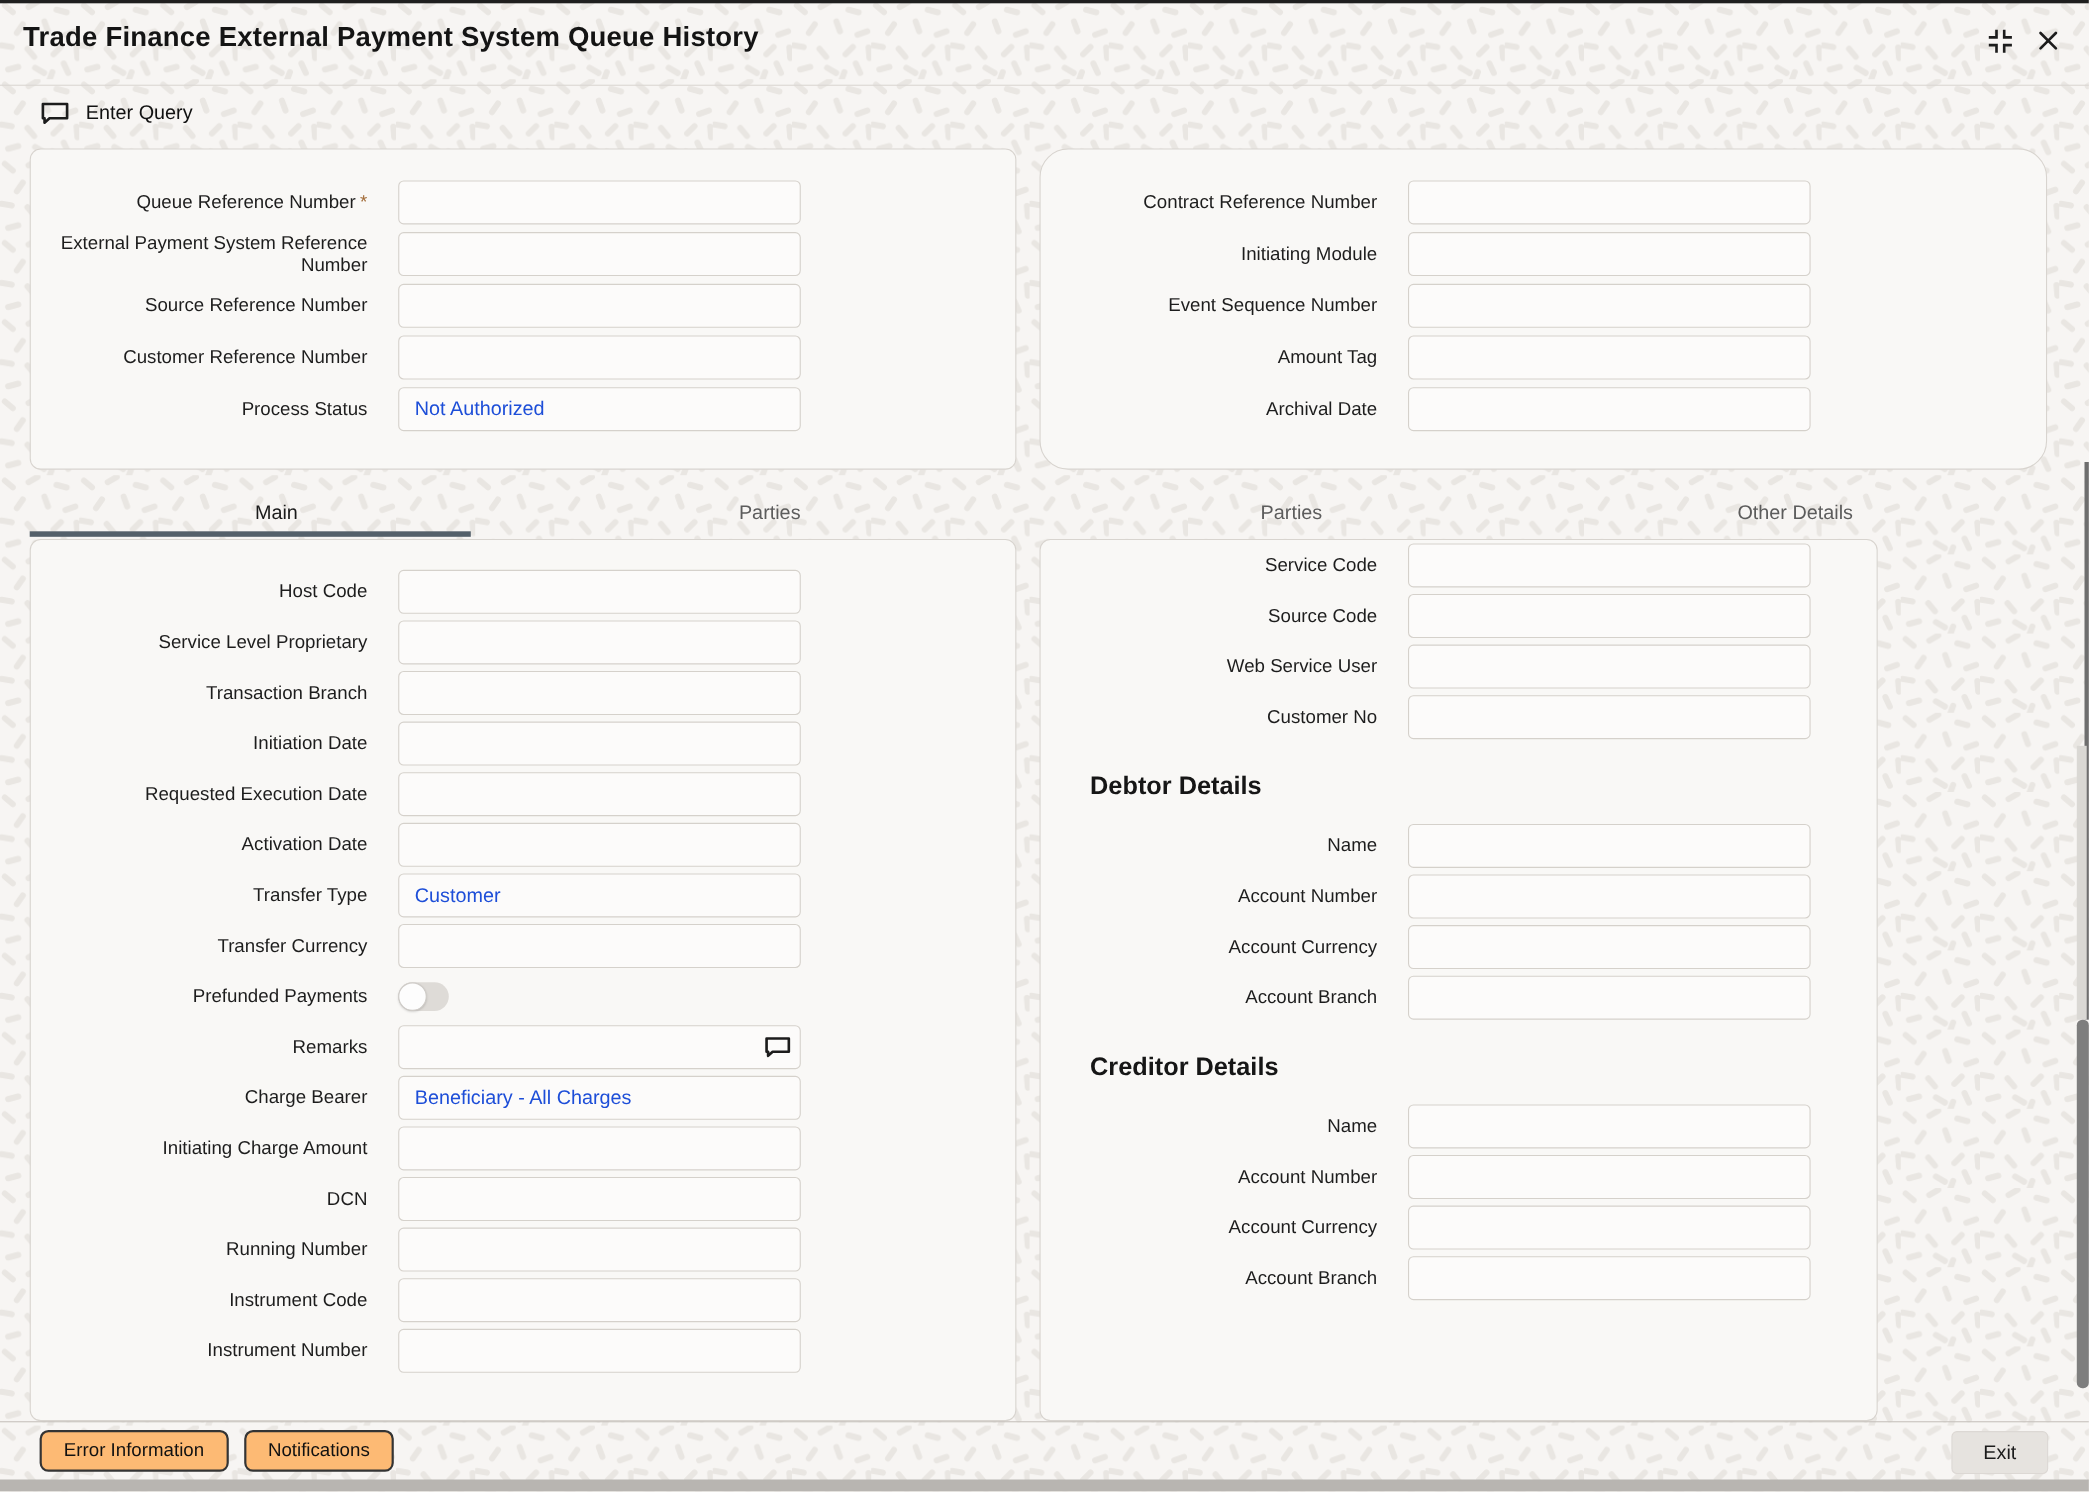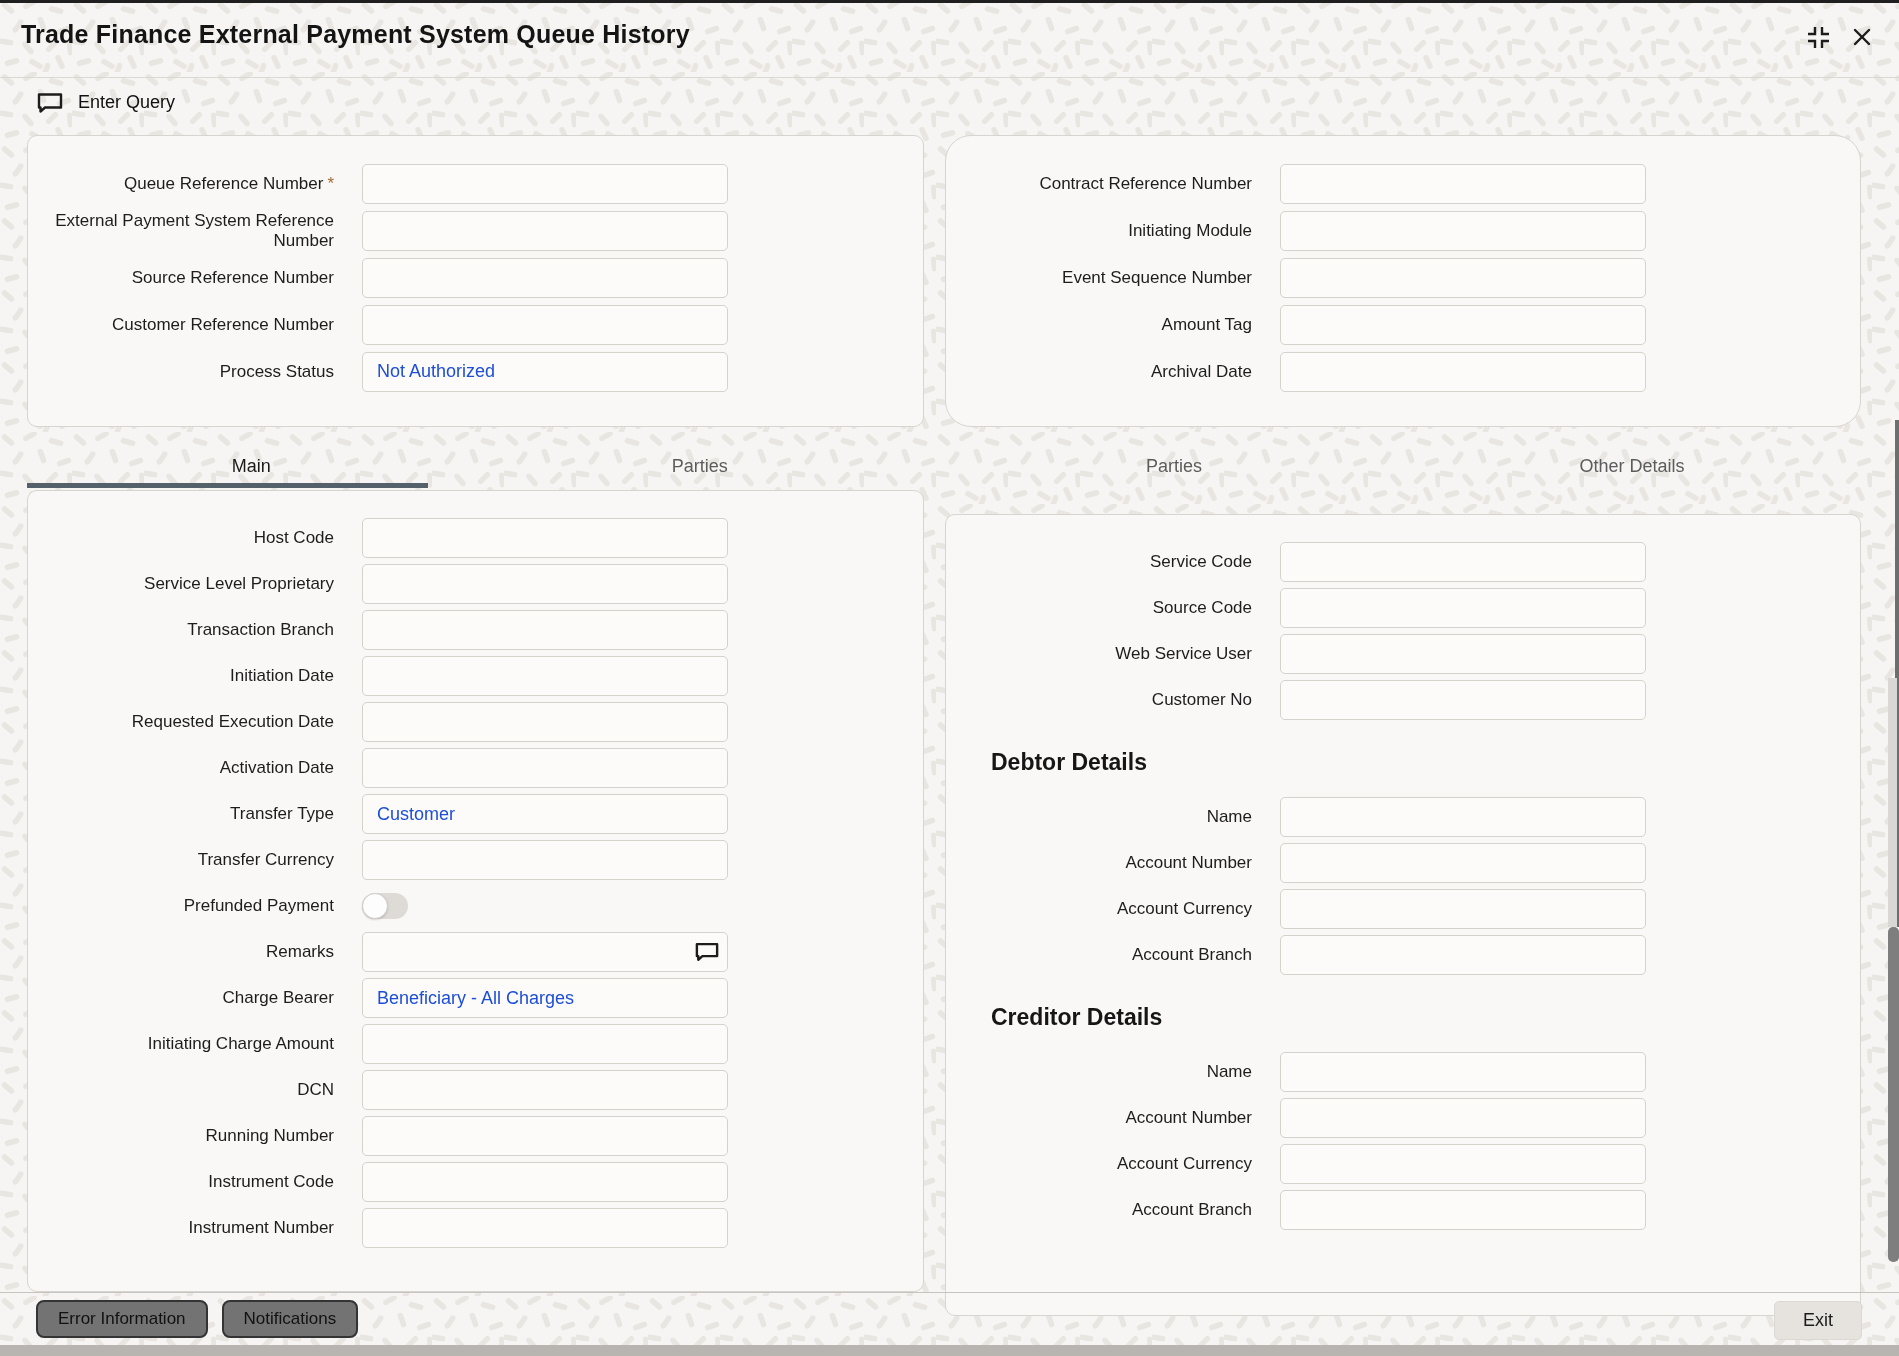--- a/index.html
+++ b/index.html
@@ -57,21 +57,21 @@
   .tabs { position: absolute; top: 445px; height: 42px; display: flex; }
   .tabs-left  { left: 27px;  width: 897px; }
   .tabs-right { left: 945px; width: 916px; }
   .tab { flex: 1; position: relative; display: flex; align-items: center; justify-content: center;
          font-size: 18px; color: #5c5c5c; cursor: pointer; }
   .tab.active { color: #1a1a1a; }
   .tab.active::after { content: ""; position: absolute; left: 0; right: 48px; bottom: -1px; height: 5px; background: #54606a; }
 
   
   .c-left  { left: 27px;  top: 490px; width: 897px; height: 802px; padding-top: 24px; overflow: hidden; }
-  .c-right { left: 945px; top: 514px; width: 916px; height: 802px; padding-top: 24px; overflow: hidden; }
+  .c-right { left: 945px; top: 490px; width: 762px; height: 802px; overflow: hidden; }
 
   .section-title { font-size: 23px; font-weight: bold; color: #161616; margin: 26px 0 18px 45px; }
 
   
   .toggle {
     width: 46px; height: 26px; border-radius: 13px; background: #dedbd7;
     position: relative; cursor: pointer; flex: none;
   }
   .toggle .knob {
     position: absolute; left: 0; top: 0; width: 26px; height: 26px; border-radius: 50%;
@@ -79,21 +79,21 @@
   }
 
   
   .footer {
     position: absolute; left: 0; top: 1292px; width: 1899px; height: 53px;
     border-top: 1px solid #c7c3be; display: flex; align-items: center; z-index: 3;
   }
   .footer-left { display: flex; gap: 14px; margin-left: 36px; }
   .btn {
     font-family: "Liberation Sans", sans-serif;
-    font-size: 17px; color: #111; background: #737373;
+    font-size: 17px; color: #111; background: #fdba74;
     border: 2px solid #343434; border-radius: 8px; padding: 7px 20px; cursor: pointer;
   }
   .btn-exit {
     position: absolute; right: 37px; top: 8px;
     font-family: "Liberation Sans", sans-serif;
     font-size: 18px; color: #1b1b1b; background: #e6e3df;
     border: 1px solid #dcd8d4; border-radius: 5px; padding: 8px 28px; cursor: pointer;
   }
   .bottom-strip { position: absolute; left: 0; top: 1345px; width: 1899px; height: 11px; background: #b8b5b1; z-index: 3; }
 
@@ -244,21 +244,21 @@
     </div>
     <div class="form-row">
       <div class="lbl">Transfer Type</div>
       <input class="field" value="Customer" style="">
     </div>
     <div class="form-row">
       <div class="lbl">Transfer Currency</div>
       <input class="field" value="" style="">
     </div>
     <div class="form-row">
-      <div class="lbl">Prefunded Payment</div>
+      <div class="lbl">Prefunded Payments</div>
       <div class="toggle">
           <div class="knob"></div>
         </div>
     </div>
     <div class="form-row">
       <div class="lbl">Remarks</div>
       <div class="field-wrap">
         <input class="field" value="" style="">
         <svg class="icon field-icon" width="26" height="23" viewBox="0 0 28 25" fill="none" stroke="#1c1c1c" stroke-width="2.6" stroke-linejoin="round">
           <path d="M3 4.5 H25 V17.5 H9 L4.5 21.5 V17.5 H3 Z"></path>

